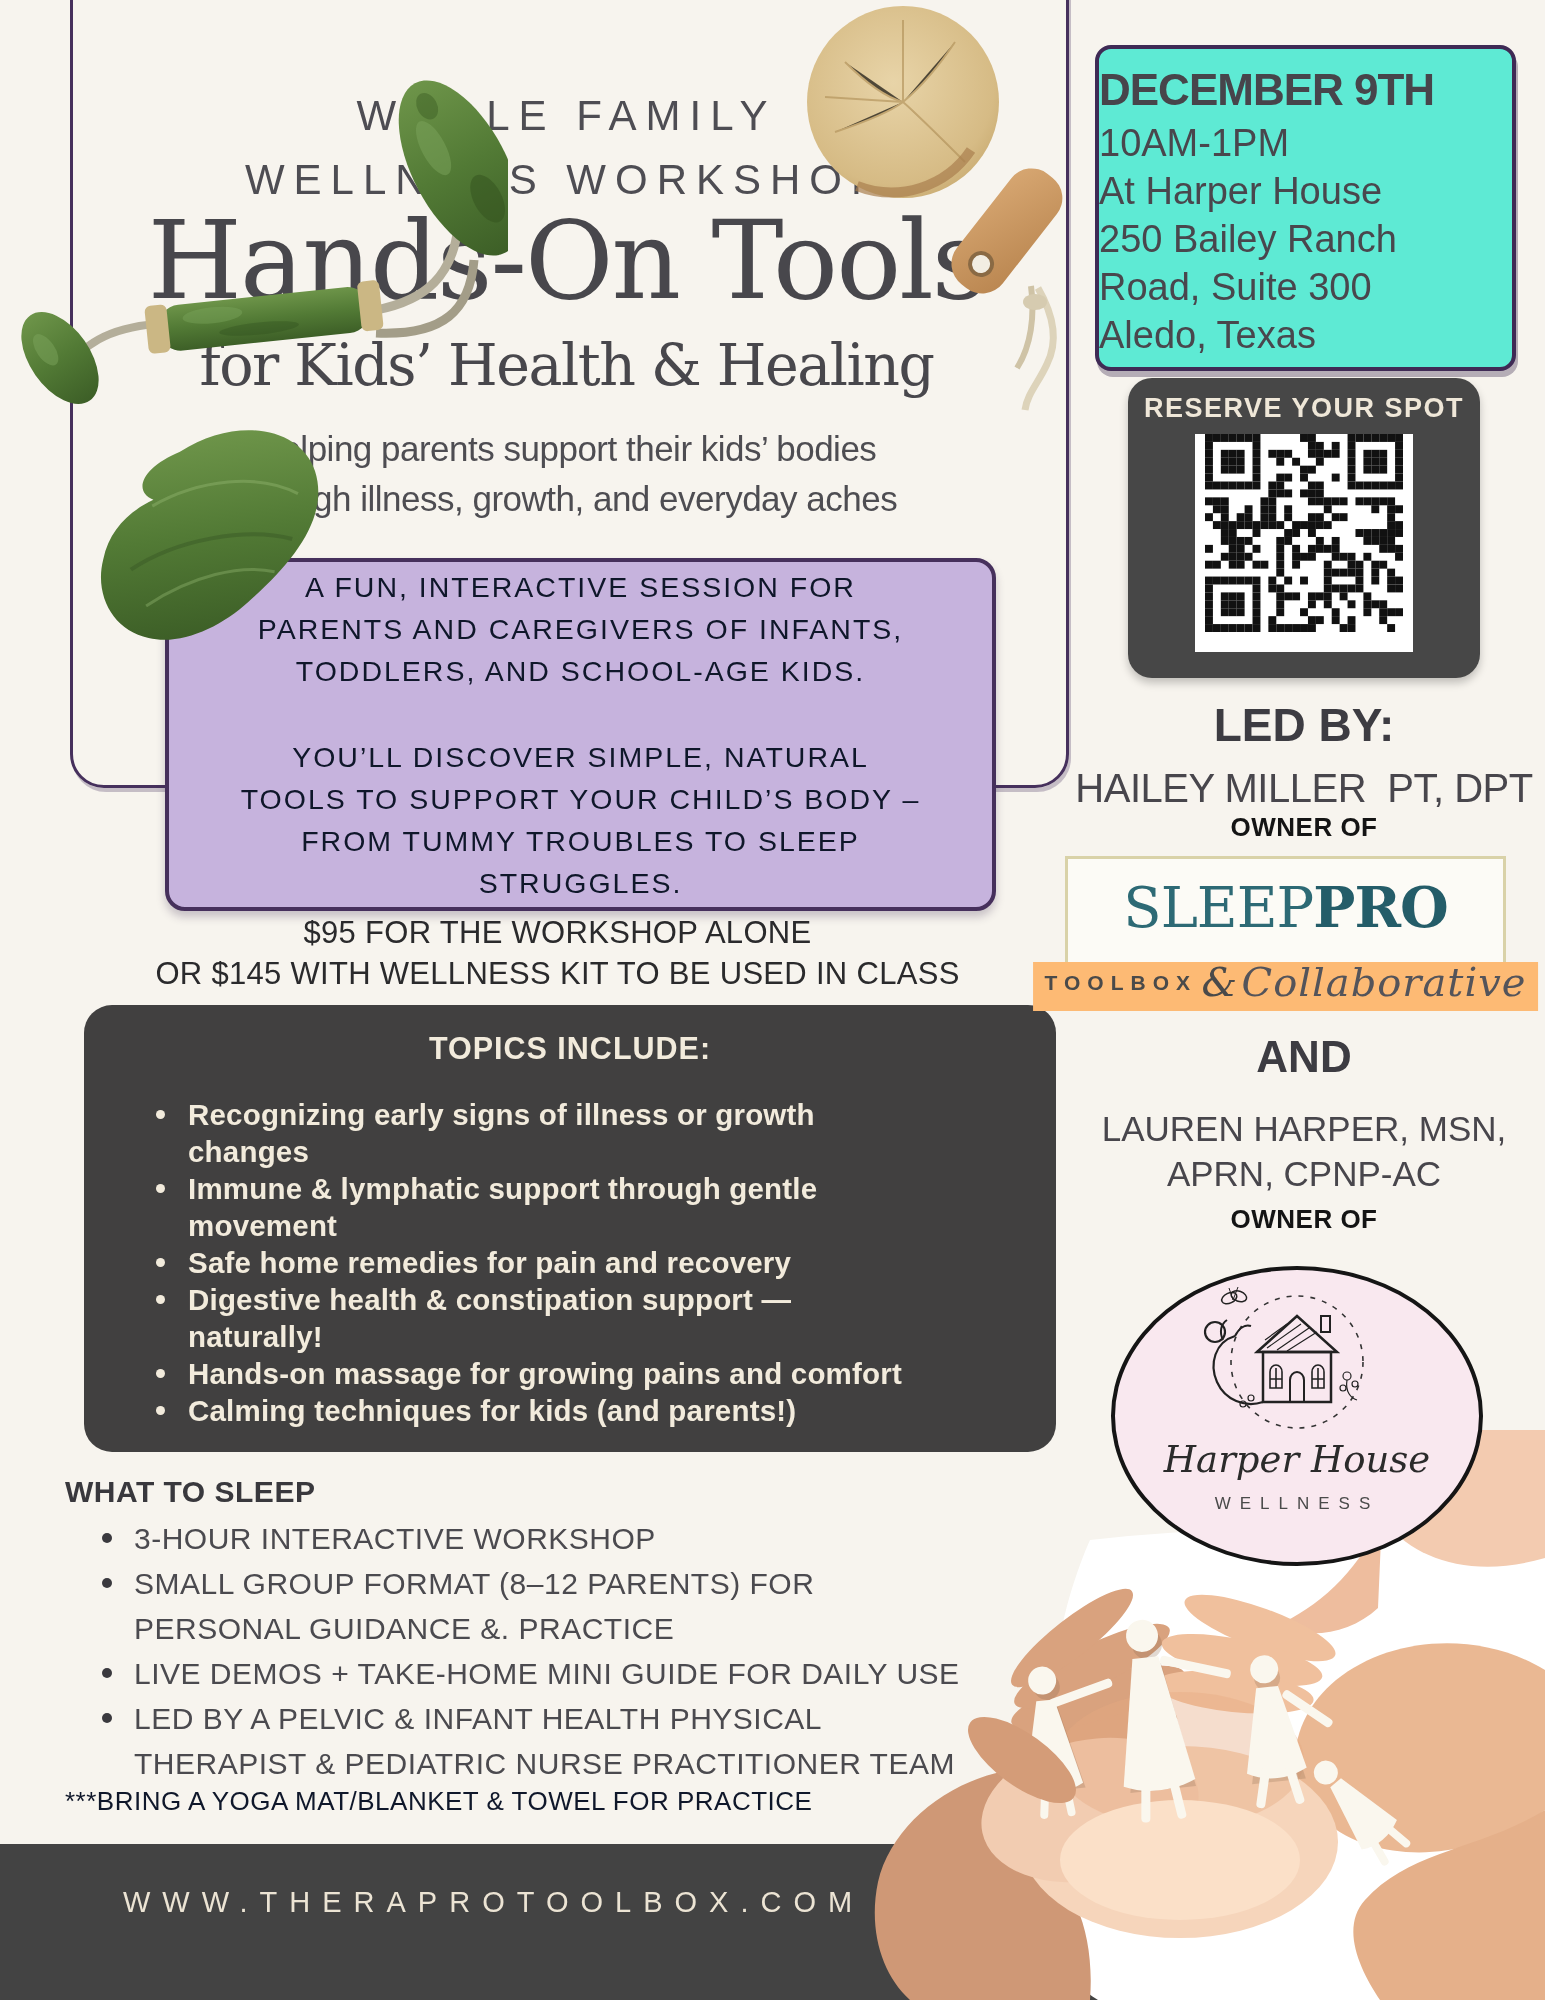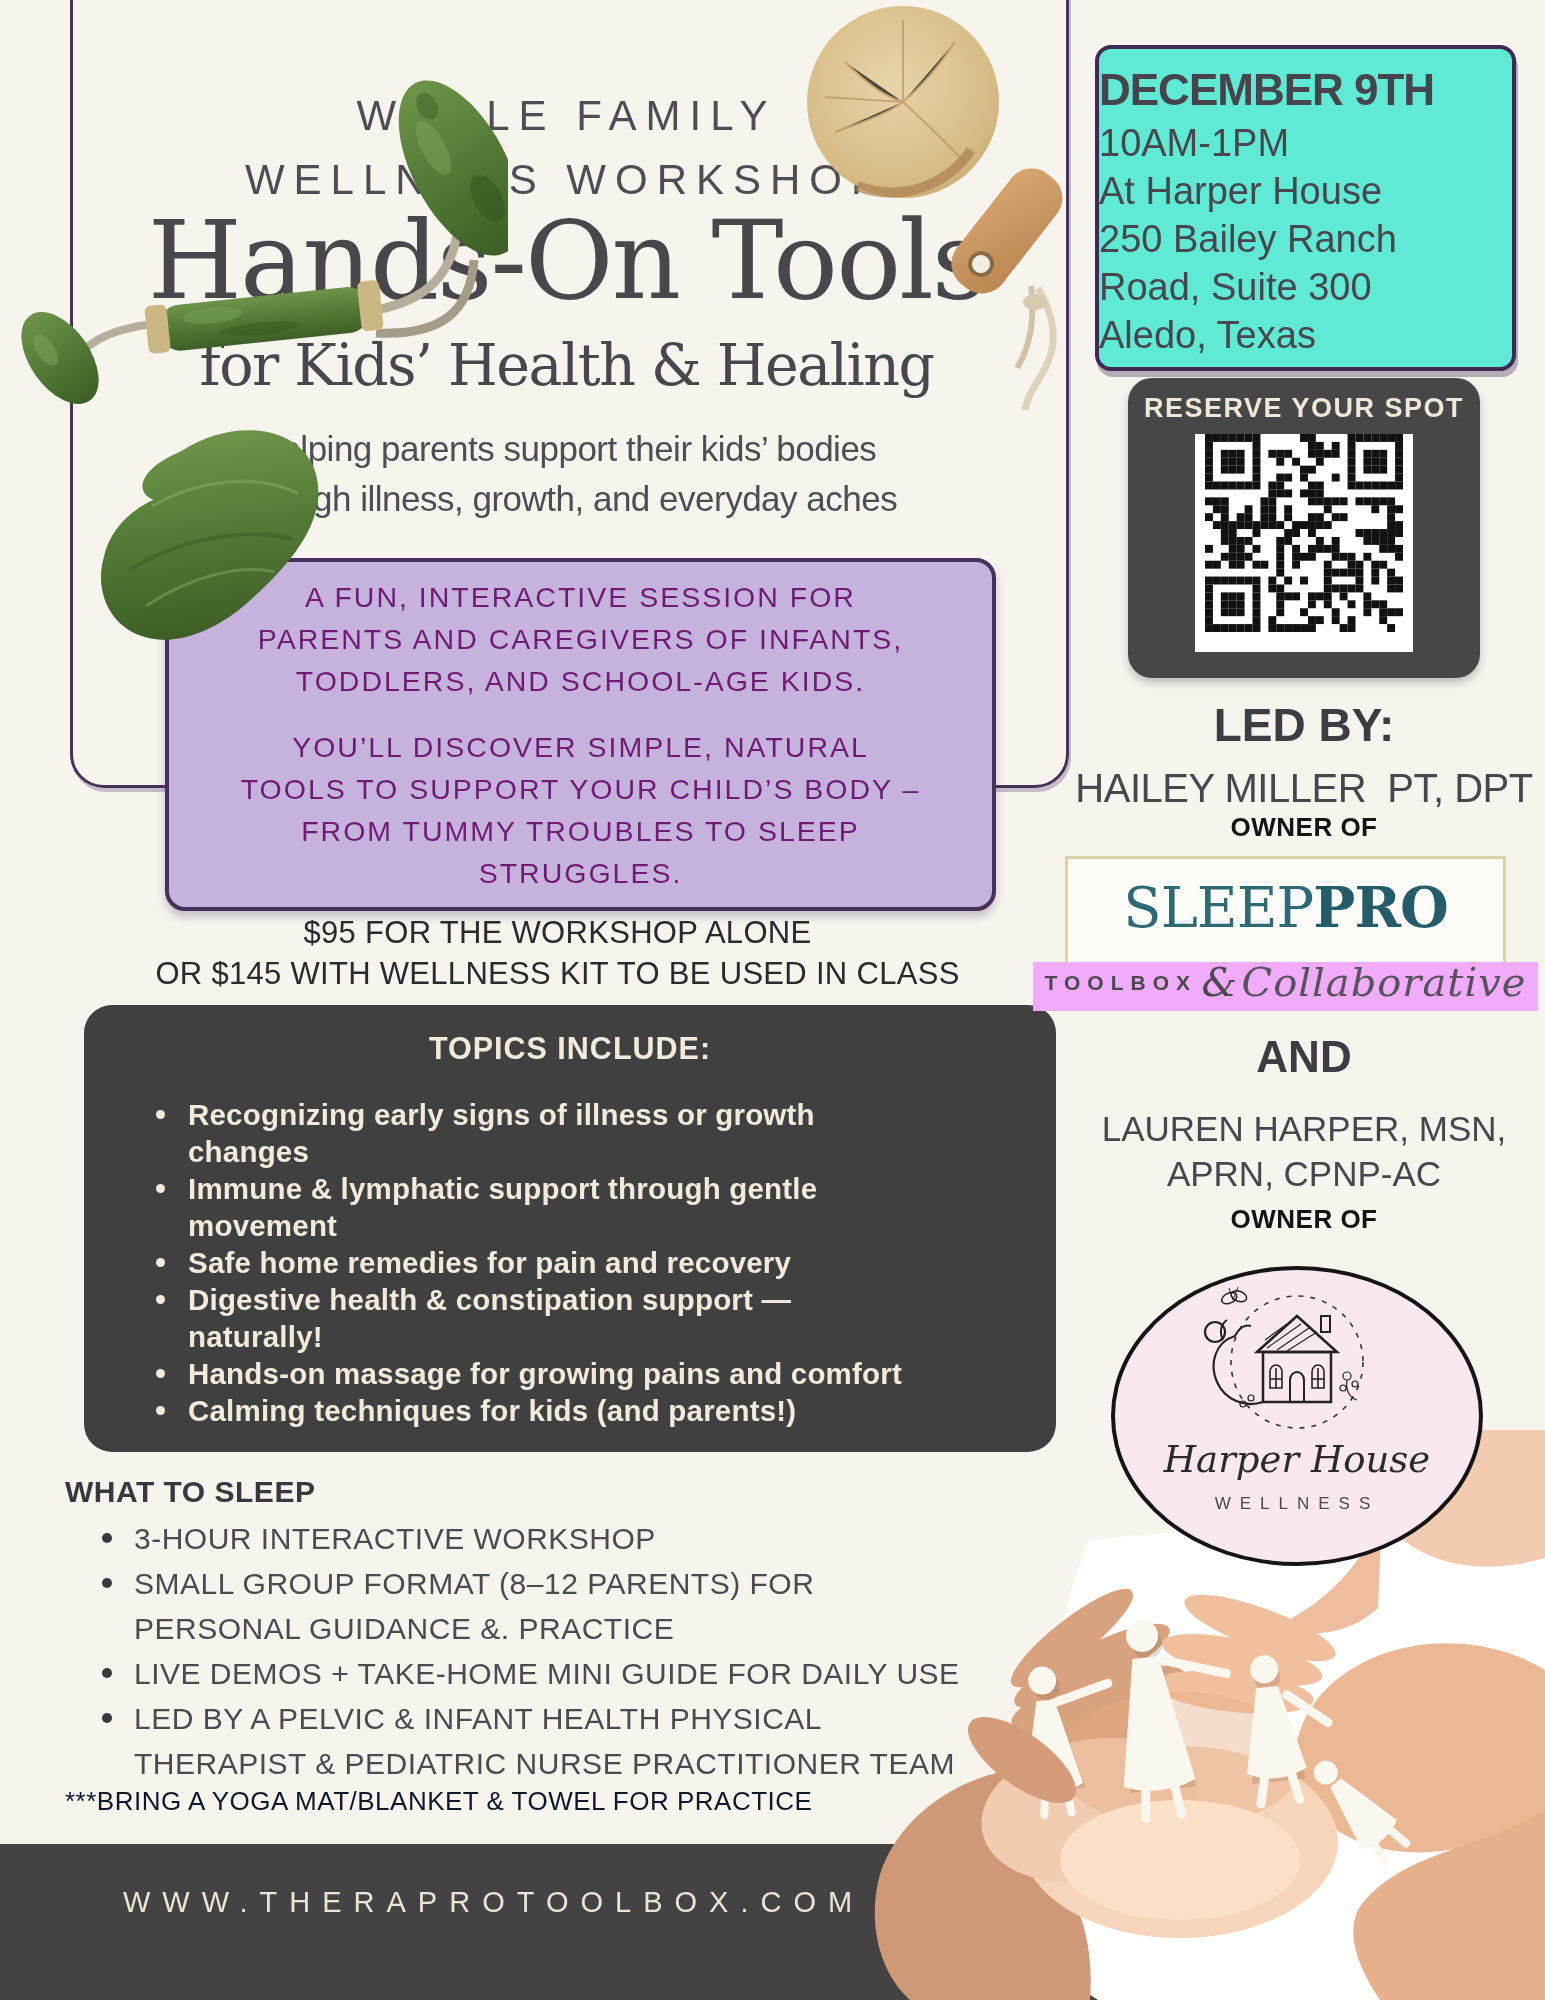--- a/index.html
+++ b/index.html
@@ -17,21 +17,21 @@
   .title1{top:198px;font-family:"DejaVu Serif",serif;font-size:108px;letter-spacing:-2px;color:#48474c;}
   .title2{top:332px;font-family:"DejaVu Serif",serif;font-size:57px;letter-spacing:-1.5px;color:#48474c;}
   .subtitle{top:424px;font-size:35px;line-height:50px;letter-spacing:-0.5px;color:#4e4d52;white-space:pre-line;}
 
   
   .session-box{left:165px;top:558px;width:823px;height:345px;background:#c6b3dd;
                border:4px solid #46305c;border-radius:20px;z-index:3;
                box-shadow:0 6px 9px rgba(60,45,80,.25);
                display:flex;flex-direction:column;justify-content:center;gap:24px;
                text-align:center;}
-  .session-box p{margin:0;font-size:28.5px;line-height:42px;letter-spacing:2px;color:#701a75;white-space:pre-line;}
+  .session-box p{margin:10px;font-size:28.5px;line-height:42px;letter-spacing:2px;color:#0f172a;white-space:pre-line;}
 
   
   .pricing{left:0;top:912px;width:1115px;text-align:center;font-size:31px;line-height:41px;
            color:#2a2a2c;letter-spacing:0.3px;font-weight:500;white-space:pre-line;z-index:2;}
 
   
   .topics-box{left:84px;top:1005px;width:972px;height:447px;background:#414040;border-radius:28px;z-index:2;}
   .topics-heading{margin:26px 0 0 0;text-align:center;font-size:30.5px;font-weight:bold;
                   letter-spacing:1px;color:#f2ebdc;}
   .topics-list{list-style:none;margin:30px 0 0 0;padding:0 40px 0 62px;}
@@ -74,21 +74,21 @@
   .and-label{top:1032px;font-size:44px;font-weight:800;color:#3d3c42;}
   .name2{top:1106px;font-size:35px;line-height:45px;color:#48464c;white-space:pre-line;}
   .owner2{top:1204px;}
 
   .therapro-box{left:1065px;top:856px;width:435px;height:130px;background:#fcfbf6;
                 border:3px solid #d9d2a8;z-index:2;text-align:center;}
   .therapro-word{margin-top:18px;font-family:"DejaVu Serif",serif;font-size:56px;letter-spacing:-1px;line-height:60px;}
   .thera{color:#2d6a75;font-weight:400;}
   .pro{color:#245d69;font-weight:bold;}
   .toolbox-line{position:absolute;left:50%;transform:translateX(-50%);bottom:-22px;
-                background:#f0abfc;padding:0 12px;white-space:nowrap;line-height:40px;}
+                background:#fdba74;padding:0 12px;white-space:nowrap;line-height:40px;}
   .toolbox{font-size:21px;font-weight:bold;letter-spacing:7px;color:#4a4a4a;vertical-align:6px;}
   .amp{font-family:"DejaVu Serif",serif;font-style:italic;font-size:40px;color:#4a4a4a;}
   .collab{font-family:"DejaVu Serif",serif;font-style:italic;font-size:40px;color:#54545a;letter-spacing:1px;}
 
   .harper-ellipse{left:1111px;top:1266px;width:364px;height:292px;border-radius:50%;
                   background:#f9e8ef;border:4px solid #151515;z-index:4;text-align:center;overflow:hidden;}
   .harper-script{position:absolute;left:0;width:100%;top:168px;font-family:"DejaVu Serif",serif;
                  font-style:italic;font-size:37px;color:#2b2b2b;}
   .harper-wellness{position:absolute;left:0;width:100%;top:224px;font-size:17px;letter-spacing:9px;color:#4a4a4a;}
 

